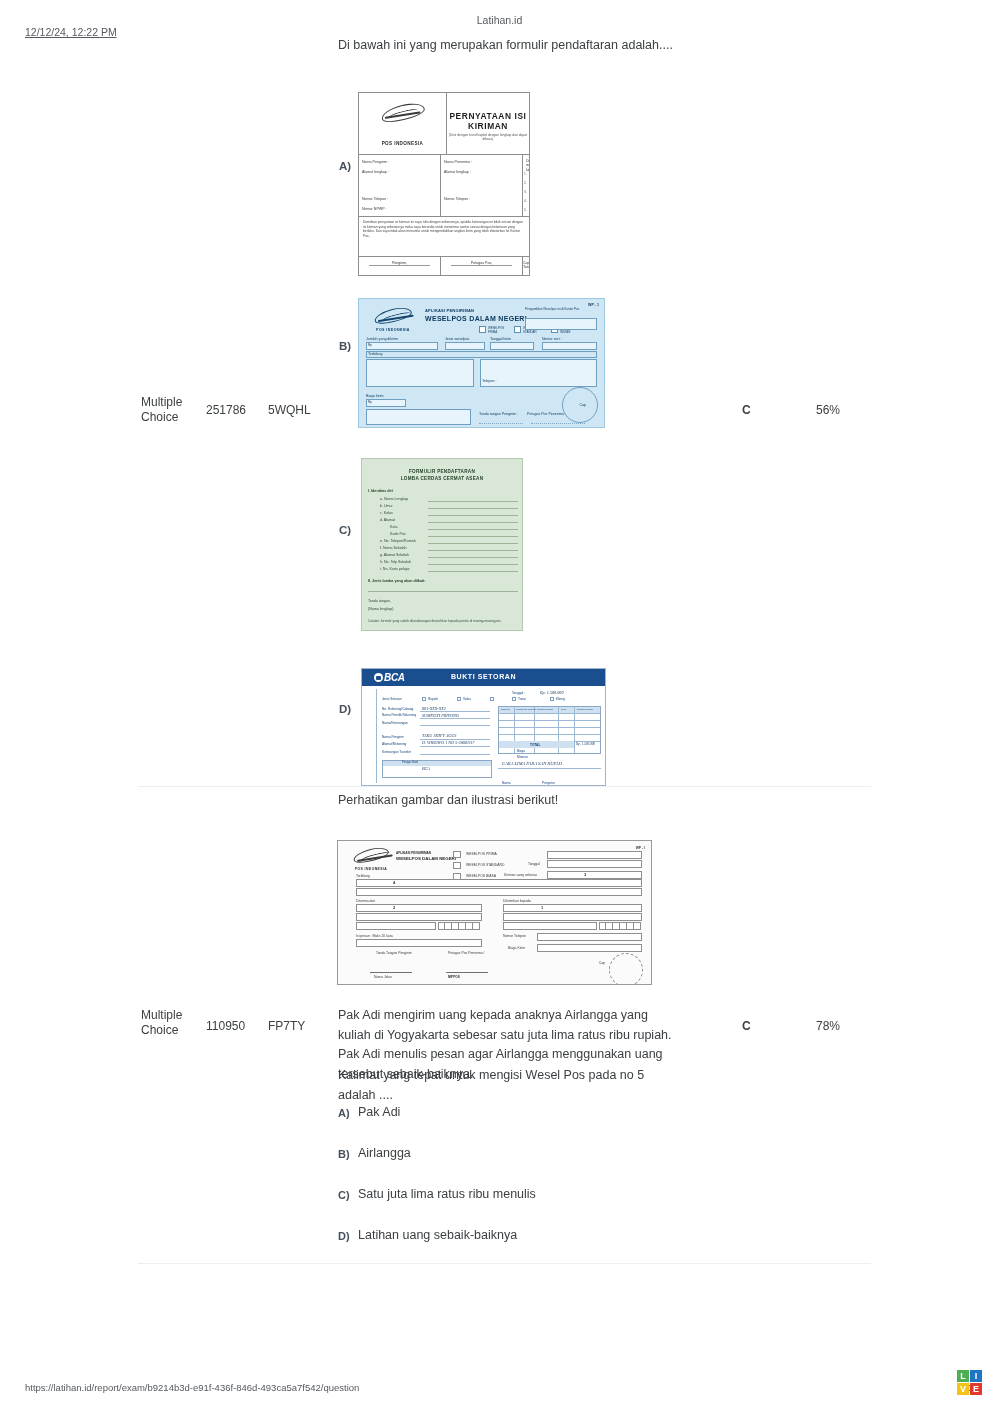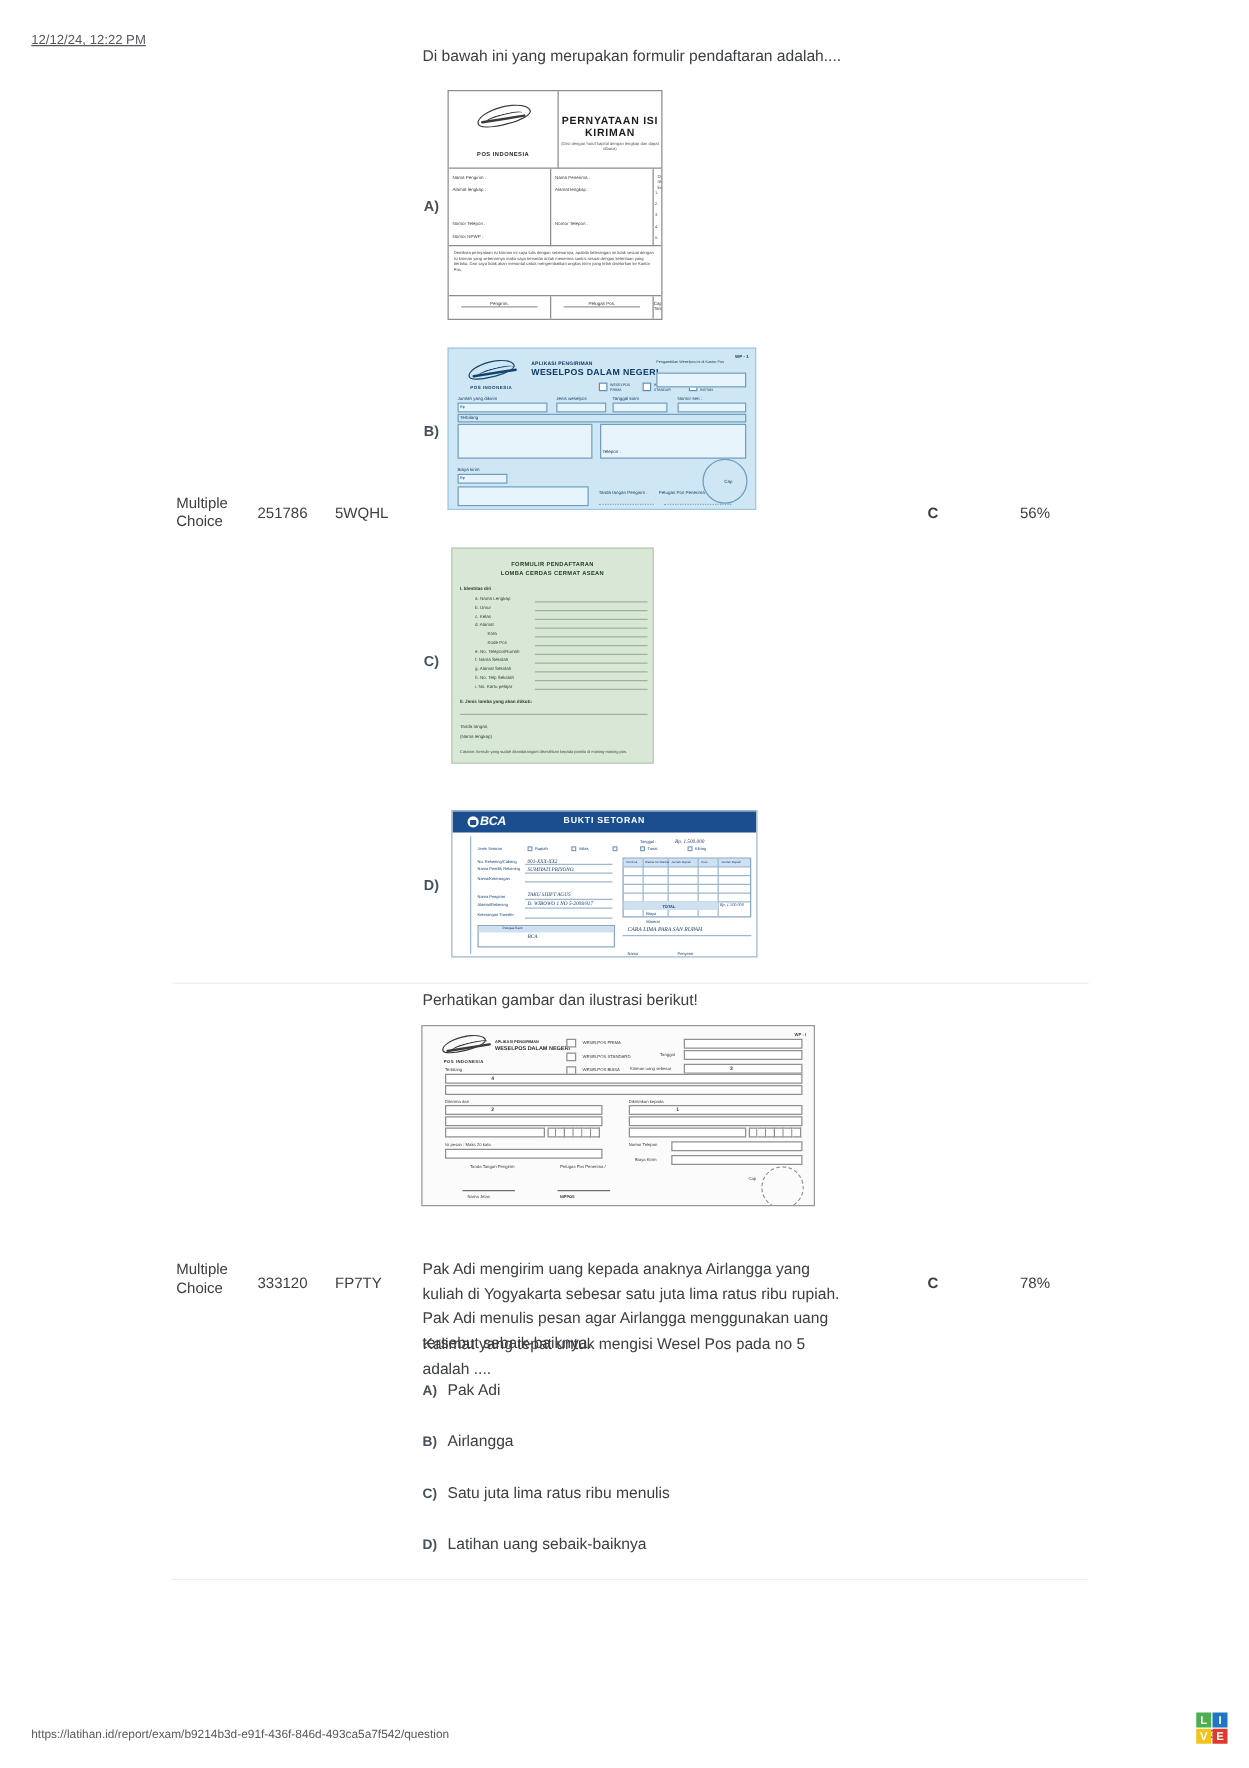--- a/index.html
+++ b/index.html
@@ -38,21 +38,21 @@
 
   
   .choice-row { position:absolute; left:338px; width:400px; }
   .choice-letter { position:absolute; left:0; top:2px; font-size:11px; font-weight:700; color:#46505a; }
   .choice-label  { position:absolute; left:20px; top:0; font-size:12.5px; color:#3c4043; }
 
   
   .img-letter { position:absolute; font-size:11.5px; font-weight:600; color:#46505a; }
 
   
-  .artwork { position:absolute; overflow:hidden; background:#fff; }
+  .artwork { position:absolute; overflow:hidden; background:#fff;margin-top:20px; }
 
   
   .formA { border:1px solid #8d8d8d; font-family:"Liberation Sans", sans-serif; }
   .formA .rowTop { position:absolute; left:0; top:0; width:100%; height:62px; border-bottom:1px solid #8d8d8d; }
   .formA .logoCell { position:absolute; left:0; top:0; width:88px; height:62px; border-right:1px solid #8d8d8d;}
   .formA .titleCell { position:absolute; left:88px; top:0; right:0; height:62px; }
   .formA .ftitle { position:absolute; left:0; right:0; top:18px; text-align:center; font-size:8.4px; letter-spacing:.6px; font-weight:700; color:#1c1c1c; }
   .formA .fsub { position:absolute; left:0; right:0; top:40px; text-align:center; font-size:3.3px; color:#555; }
   .formA .mid { position:absolute; left:0; top:62px; width:100%; height:62px; border-bottom:1px solid #8d8d8d; }
   .formA .c1 { position:absolute; left:0; top:0; width:82px; height:62px; border-right:1px solid #8d8d8d; }
@@ -147,20 +147,21 @@
   .lw-grid span { display:flex; align-items:center; justify-content:center; font-size:9px; font-weight:700; color:#fff; font-family:"Liberation Sans", sans-serif; }
   .lw-word { font-size:26px; font-weight:700; color:#173f77; letter-spacing:-1px; font-family:"Liberation Sans", sans-serif; }
 </style>
 </head>
 <body>
 
 <div class="sheet">
 
   <div class="print-head">
     <span class="ph-date">12/12/24, 12:22 PM</span>
+    <span class="ph-title">Latihan.id</span>
   </div>
 
   <div class="qblock">
 
     <div class="qtext" style="top:36px;left:338px;">Di bawah ini yang merupakan formulir pendaftaran adalah....</div>
 
     <div class="meta-type" style="top:395px;left:141px;">Multiple Choice</div>
     <div class="meta-id" style="top:403px;left:206px;">251786</div>
     <div class="meta-code" style="top:403px;left:268px;">5WQHL</div>
     <div class="meta-ans" style="top:403px;left:742px;">C</div>
@@ -481,21 +482,21 @@
       <div class="ecirc" style="right:8px;top:112px;"></div>
       <div class="et" style="right:46px;top:120px;">Cap</div>
 
       <div class="eline" style="left:32px;top:131px;width:42px;"></div>
       <div class="eline" style="left:108px;top:131px;width:42px;"></div>
       <div class="et" style="left:36px;top:134px;">Nama  Jelas</div>
       <div class="ets" style="left:110px;top:134px;">NIPPOS</div>
     </div>
 
     <div class="meta-type" style="top:1008px;left:141px;">Multiple Choice</div>
-    <div class="meta-id" style="top:1019px;left:206px;">333120</div>
+    <div class="meta-id" style="top:1019px;left:206px;">110950</div>
     <div class="meta-code" style="top:1019px;left:268px;">FP7TY</div>
     <div class="meta-ans" style="top:1019px;left:742px;">C</div>
     <div class="meta-pct" style="top:1019px;left:816px;">78%</div>
 
     <div class="qtext" style="top:1006px;left:338px;">Pak Adi mengirim uang kepada anaknya Airlangga yang kuliah di Yogyakarta sebesar satu juta lima ratus ribu rupiah. Pak Adi menulis pesan agar Airlangga menggunakan uang tersebut sebaik-baiknya.</div>
     <div class="qtext" style="top:1066px;left:338px;">Kalimat yang tepat untuk mengisi Wesel Pos pada no 5 adalah ....</div>
 
     <div class="choice-row" style="top:1105px;">
       <span class="choice-letter">A)</span>
       <span class="choice-label">Pak Adi</span>

